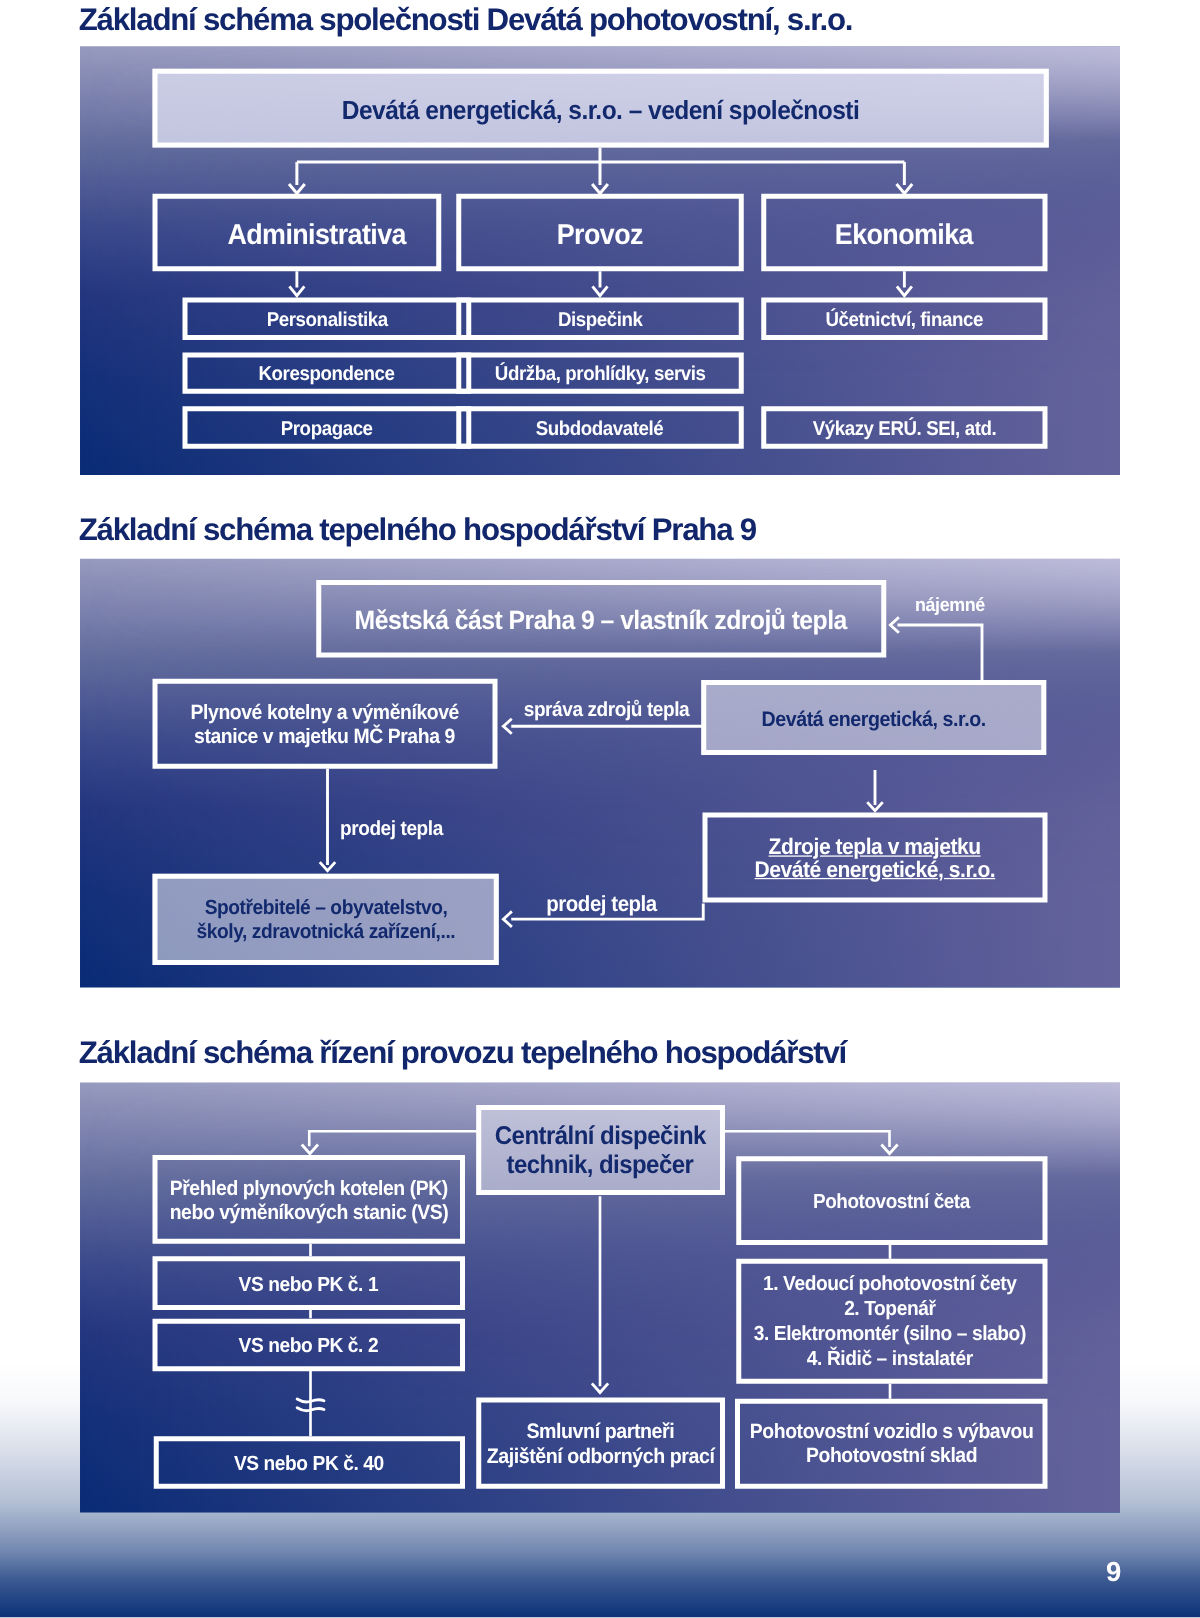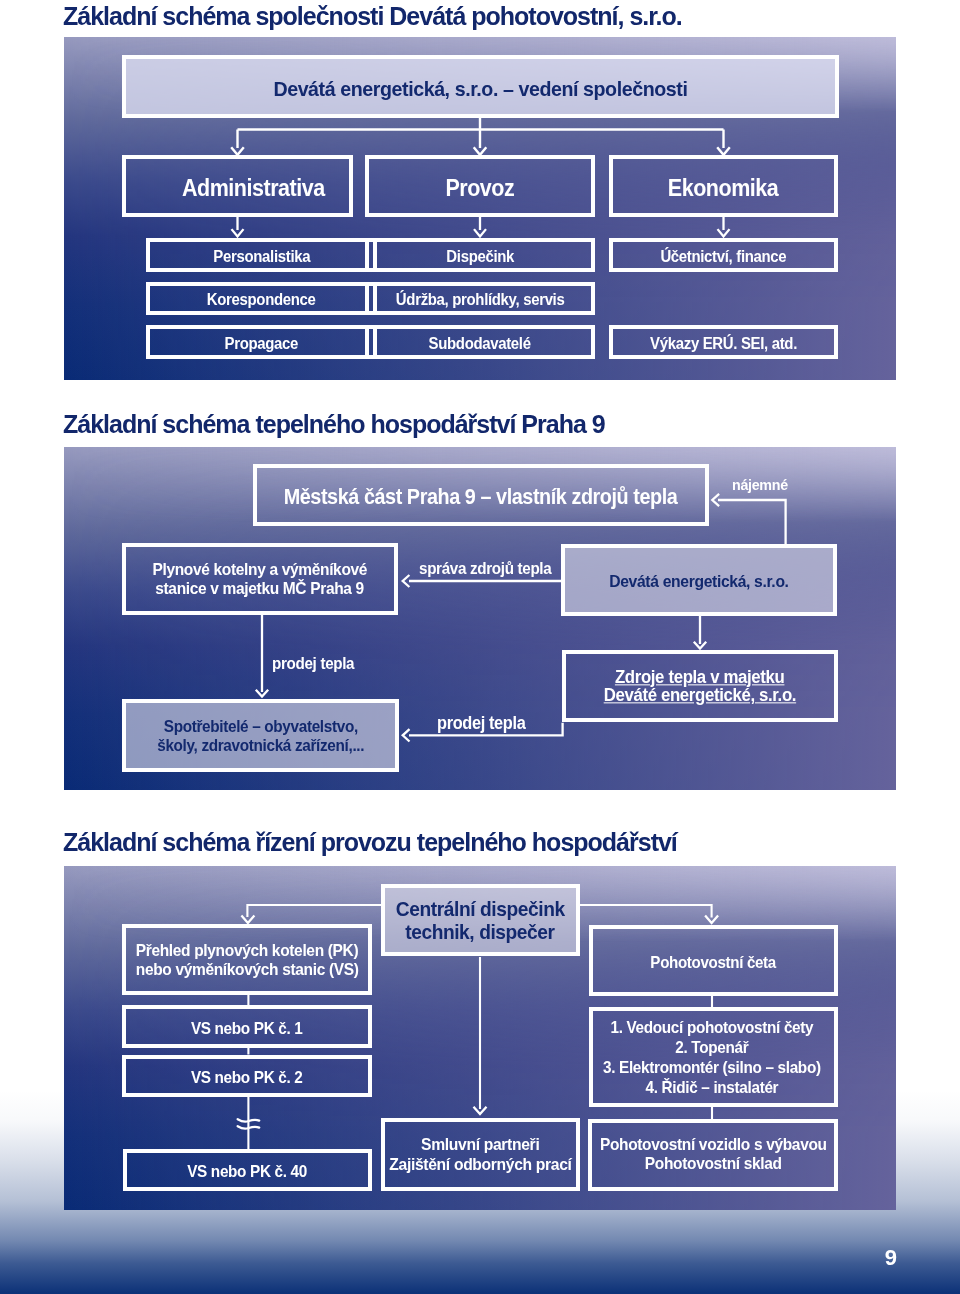--- a/index.html
+++ b/index.html
@@ -53,21 +53,21 @@
   #s1c1,#s1c2,#s1c3{left:545px;width:229px;}
   #s1a1,#s1b1,#s1c1{top:201px;height:34.1px;}
   #s1a2,#s1b2,#s1c2{top:245.2px;height:32.8px;}
   #s1a3,#s1b3,#s1c3{top:288.2px;height:33.6px;}
 
   
   #t2{left:63px;top:410px;font-size:25px;}
   #p2{left:64px;top:447px;width:832px;height:343px;}
   #s2city{left:189px;top:17px;width:456px;height:62px;font-size:21.2px;}
   #s2boil{left:58px;top:96px;width:276px;height:72px;font-size:16.6px;flex-direction:column;line-height:19.5px;}
-  #s2comp{left:497px;top:97px;width:276px;height:72px;font-size:16.8px;}
+  #s2comp{left:497px;top:97px;width:276px;height:60px;font-size:16.8px;}
   #s2cons{left:58px;top:252px;width:277px;height:73px;font-size:16.4px;flex-direction:column;line-height:18.4px;}
   #s2src{left:498px;top:203px;width:276px;height:72px;font-size:18px;flex-direction:column;line-height:18.4px;text-decoration:underline;}
   #s2lr{left:668px;top:29px;font-size:15.3px;}
   #s2lm{left:355px;top:111.5px;font-size:16.3px;}
   #s2ls1{left:207.5px;top:206.5px;font-size:16.3px;}
   #s2ls2{left:373px;top:266px;font-size:17.5px;}
 
   
   #t3{left:63px;top:828px;font-size:25px;}
   #p3{left:64px;top:866px;width:832px;height:344px;}

